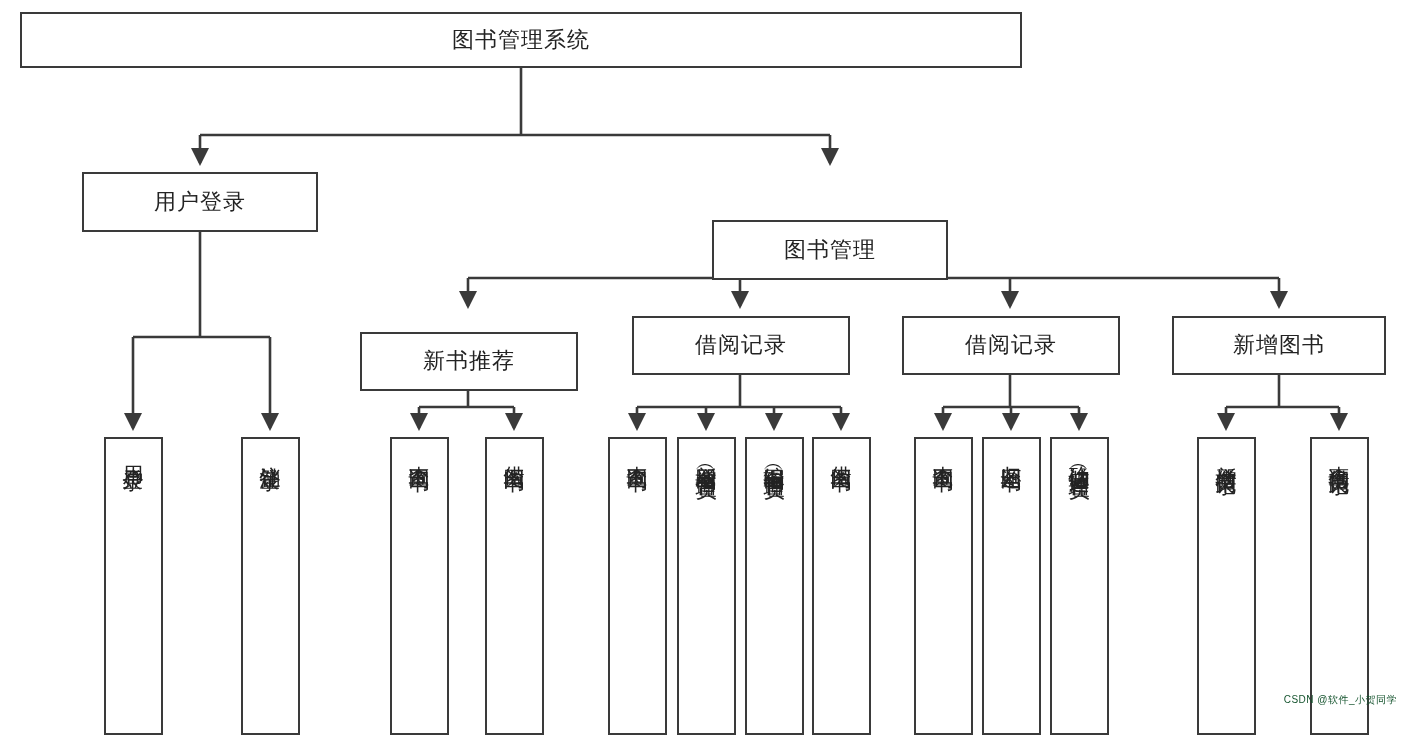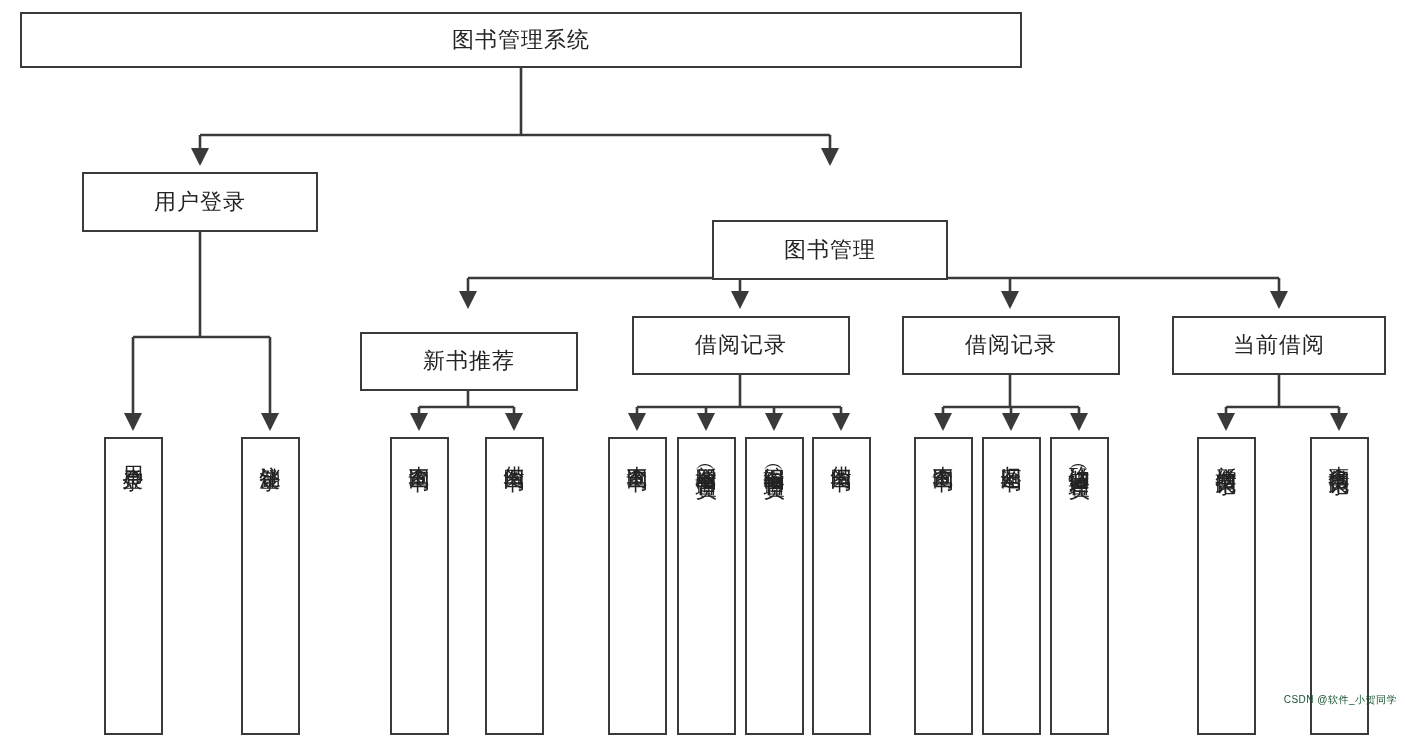--- a/index.html
+++ b/index.html
@@ -139,21 +139,21 @@
   <div class="node h-node" style="left:360px; top:332px; width:218px; height:59px;">
     <span class="node-label">新书推荐</span>
   </div>
   <div class="node h-node" style="left:632px; top:316px; width:218px; height:59px;">
     <span class="node-label">借阅记录</span>
   </div>
   <div class="node h-node" style="left:902px; top:316px; width:218px; height:59px;">
     <span class="node-label">借阅记录</span>
   </div>
   <div class="node h-node" style="left:1172px; top:316px; width:214px; height:59px;">
-    <span class="node-label">当前借阅</span>
+    <span class="node-label">新增图书</span>
   </div>
 
   <div class="node v-node" style="left:104px; top:437px; width:59px; height:298px;">
     <span class="node-label">用户登录</span>
   </div>
   <div class="node v-node" style="left:241px; top:437px; width:59px; height:298px;">
     <span class="node-label">注销登录</span>
   </div>
 
   <div class="node v-node" style="left:390px; top:437px; width:59px; height:298px;">

